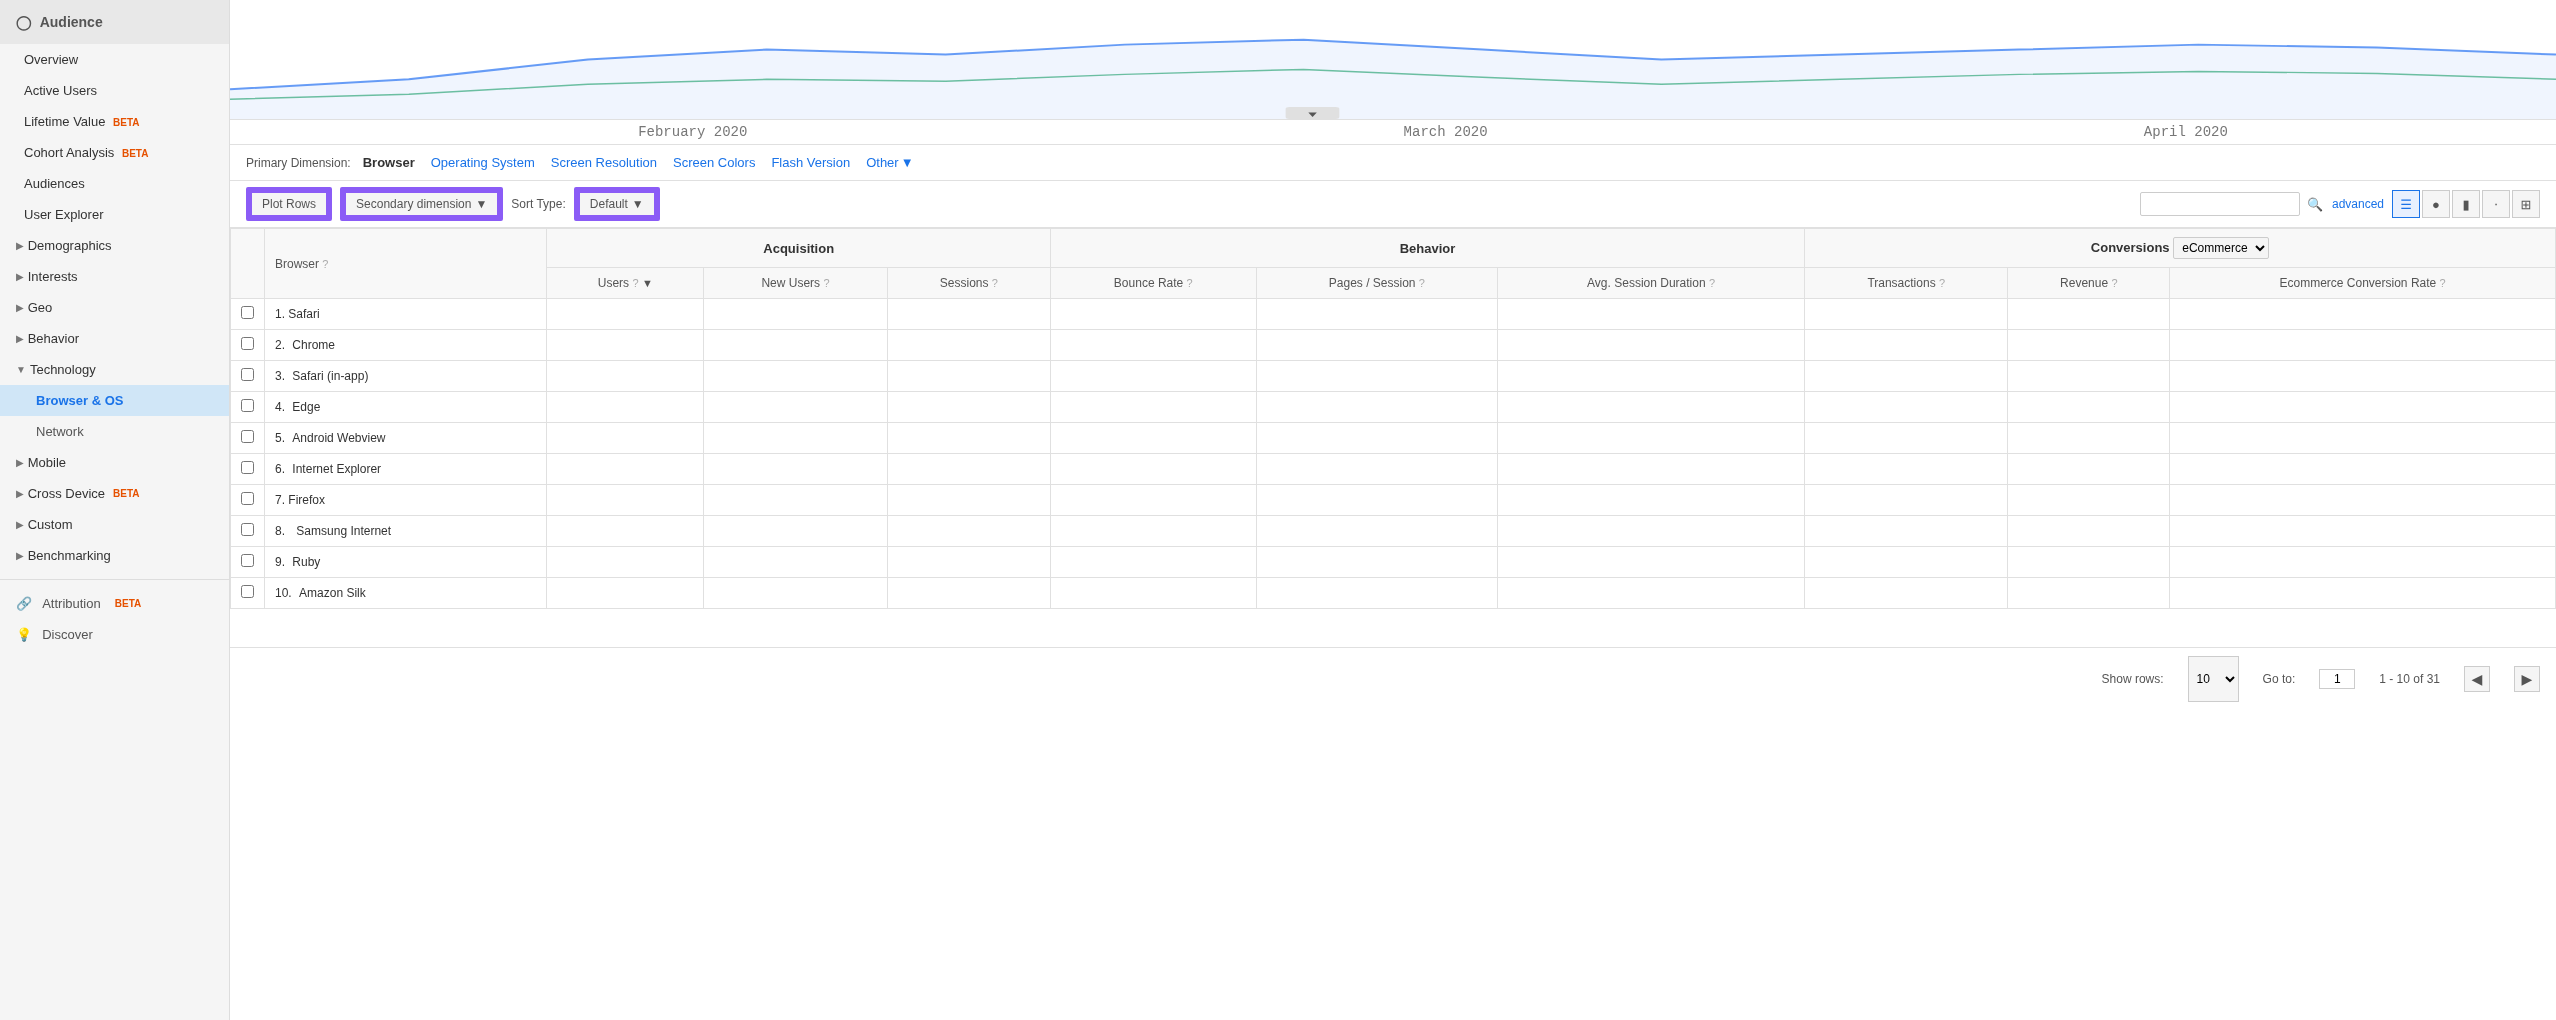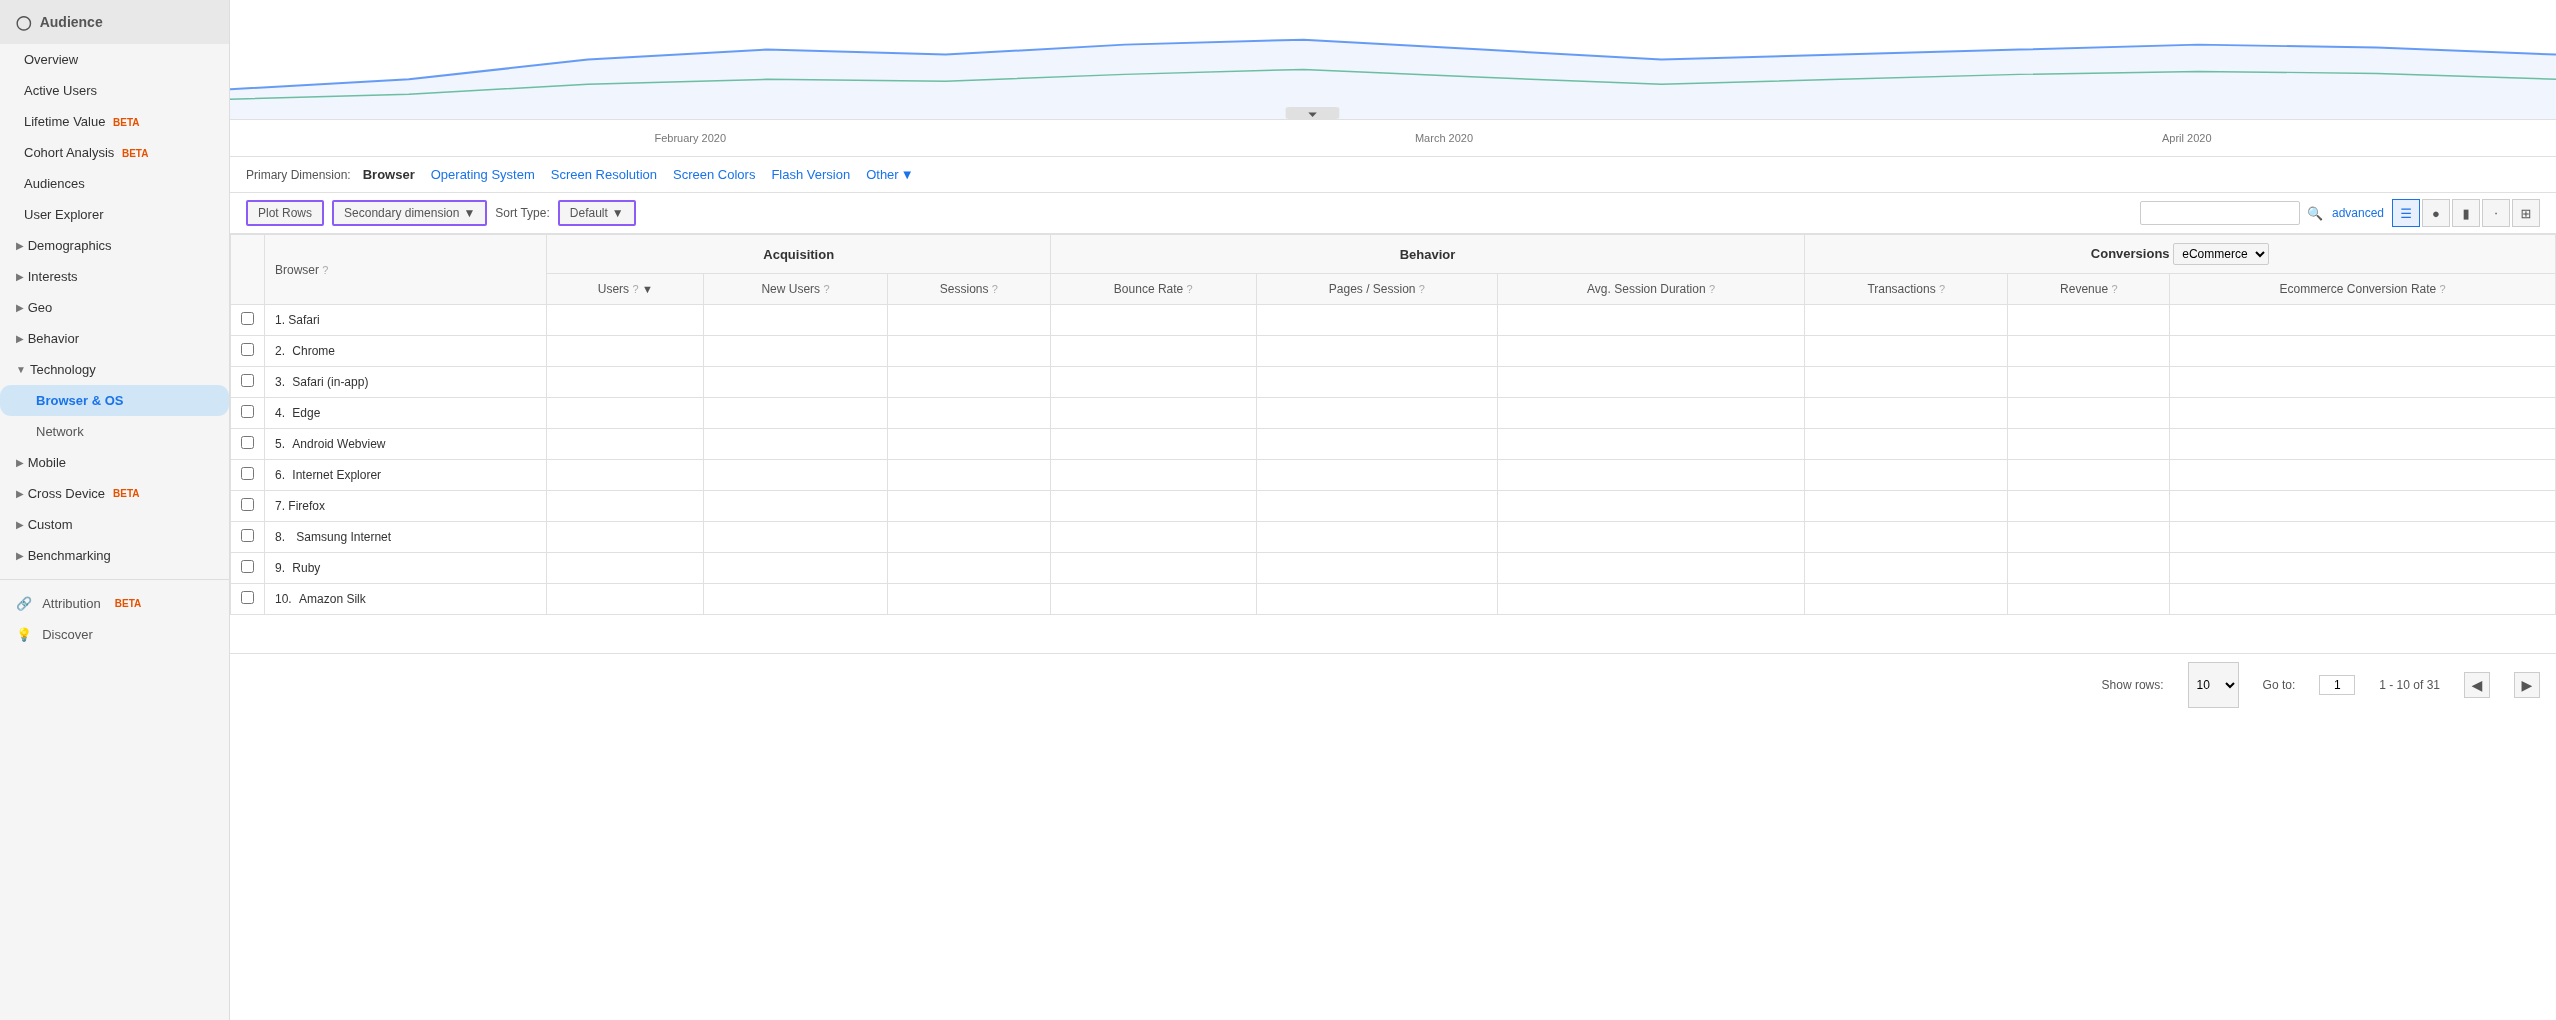--- a/index.html
+++ b/index.html
@@ -5,46 +5,46 @@
     * { box-sizing: border-box; margin: 0; padding: 0; }
     body { font-family: Arial, sans-serif; font-size: 13px; color: #333; background: #fff; display: flex; height: 100vh; overflow: hidden; }
 
     
     .sidebar { width: 230px; min-width: 230px; background: #f5f5f5; border-right: 1px solid #ddd; overflow-y: auto; padding-bottom: 20px; }
     .sidebar-header { display: flex; align-items: center; padding: 14px 16px; background: #e8e8e8; font-size: 14px; font-weight: bold; color: #555; gap: 8px; }
     .sidebar-item { padding: 8px 16px 8px 24px; color: #333; cursor: pointer; font-size: 13px; }
     .sidebar-group { padding: 8px 16px 8px 16px; color: #333; cursor: pointer; font-size: 13px; display: flex; align-items: center; gap: 4px; }
     .sidebar-group.open { color: #333; }
     .sidebar-sub { padding: 8px 16px 8px 36px; color: #555; cursor: pointer; font-size: 13px; }
-    .sidebar-sub.active { background: #d0e6f7; color: #1a73e8; font-weight: bold; border-radius: 11px; }
+    .sidebar-sub.active { background: #d0e6f7; color: #1a73e8; font-weight: bold; }
     .beta-badge { font-size: 10px; color: #e65100; font-weight: bold; margin-left: 4px; }
     .chevron { font-size: 10px; color: #777; }
     .sidebar-divider { border-top: 1px solid #ddd; margin: 8px 0; }
     .sidebar-icon-item { display: flex; align-items: center; padding: 8px 16px; color: #555; cursor: pointer; gap: 10px; font-size: 13px; }
 
     
     .main { flex: 1; overflow-y: auto; overflow-x: auto; background: #fff; }
 
     
     .chart-area { height: 120px; background: #fff; border-bottom: 1px solid #e0e0e0; position: relative; overflow: hidden; }
     .chart-svg { width: 100%; height: 100%; }
 
     
-    .date-labels { display: flex; justify-content: space-around; padding: 12px 0; border-bottom: 1px solid #e0e0e0; color: #777; font-size: 11px; padding-left: 80px; }
+    .date-labels { display: flex; justify-content: space-around; padding: 4px 0; border-bottom: 1px solid #e0e0e0; color: #777; font-size: 14px; padding-left: 80px; font-family: Liberation Mono, monospace; }
 
     
     .controls-bar { display: flex; align-items: center; padding: 10px 16px; border-bottom: 1px solid #e0e0e0; flex-wrap: wrap; gap: 8px; }
     .dim-label { color: #555; font-size: 12px; margin-right: 4px; }
     .dim-link { color: #1a73e8; text-decoration: none; font-size: 13px; margin-right: 8px; cursor: pointer; }
     .dim-link.active { font-weight: bold; color: #333; text-decoration: none; }
     .other-dropdown { color: #1a73e8; cursor: pointer; font-size: 13px; display: flex; align-items: center; gap: 2px; }
 
     
     .toolbar { display: flex; align-items: center; padding: 6px 16px; border-bottom: 1px solid #e0e0e0; gap: 8px; }
-    .toolbar-btn { border: 2px solid #8b5cf6; background: #f5f5f5; padding: 4px 10px; font-size: 12px; cursor: pointer; border-radius: 2px; color: #555; display: flex; align-items: center; gap: 4px; }
+    .toolbar-btn { border: 6px solid #8b5cf6; background: #f5f5f5; padding: 4px 10px; font-size: 12px; cursor: pointer; border-radius: 2px; color: #555; display: flex; align-items: center; gap: 4px; }
     .sort-label { font-size: 12px; color: #555; }
     .spacer { flex: 1; }
     .search-box { border: 1px solid #ccc; padding: 4px 8px; font-size: 12px; width: 160px; border-radius: 2px; }
     .advanced-link { color: #1a73e8; font-size: 12px; cursor: pointer; }
     .view-icons { display: flex; gap: 2px; }
     .view-icon { border: 1px solid #ccc; background: #f5f5f5; width: 28px; height: 28px; display: flex; align-items: center; justify-content: center; cursor: pointer; font-size: 13px; color: #555; }
     .view-icon.active { background: #e8f0fe; border-color: #1a73e8; color: #1a73e8; }
 
     
     .table-container { overflow-x: auto; }

